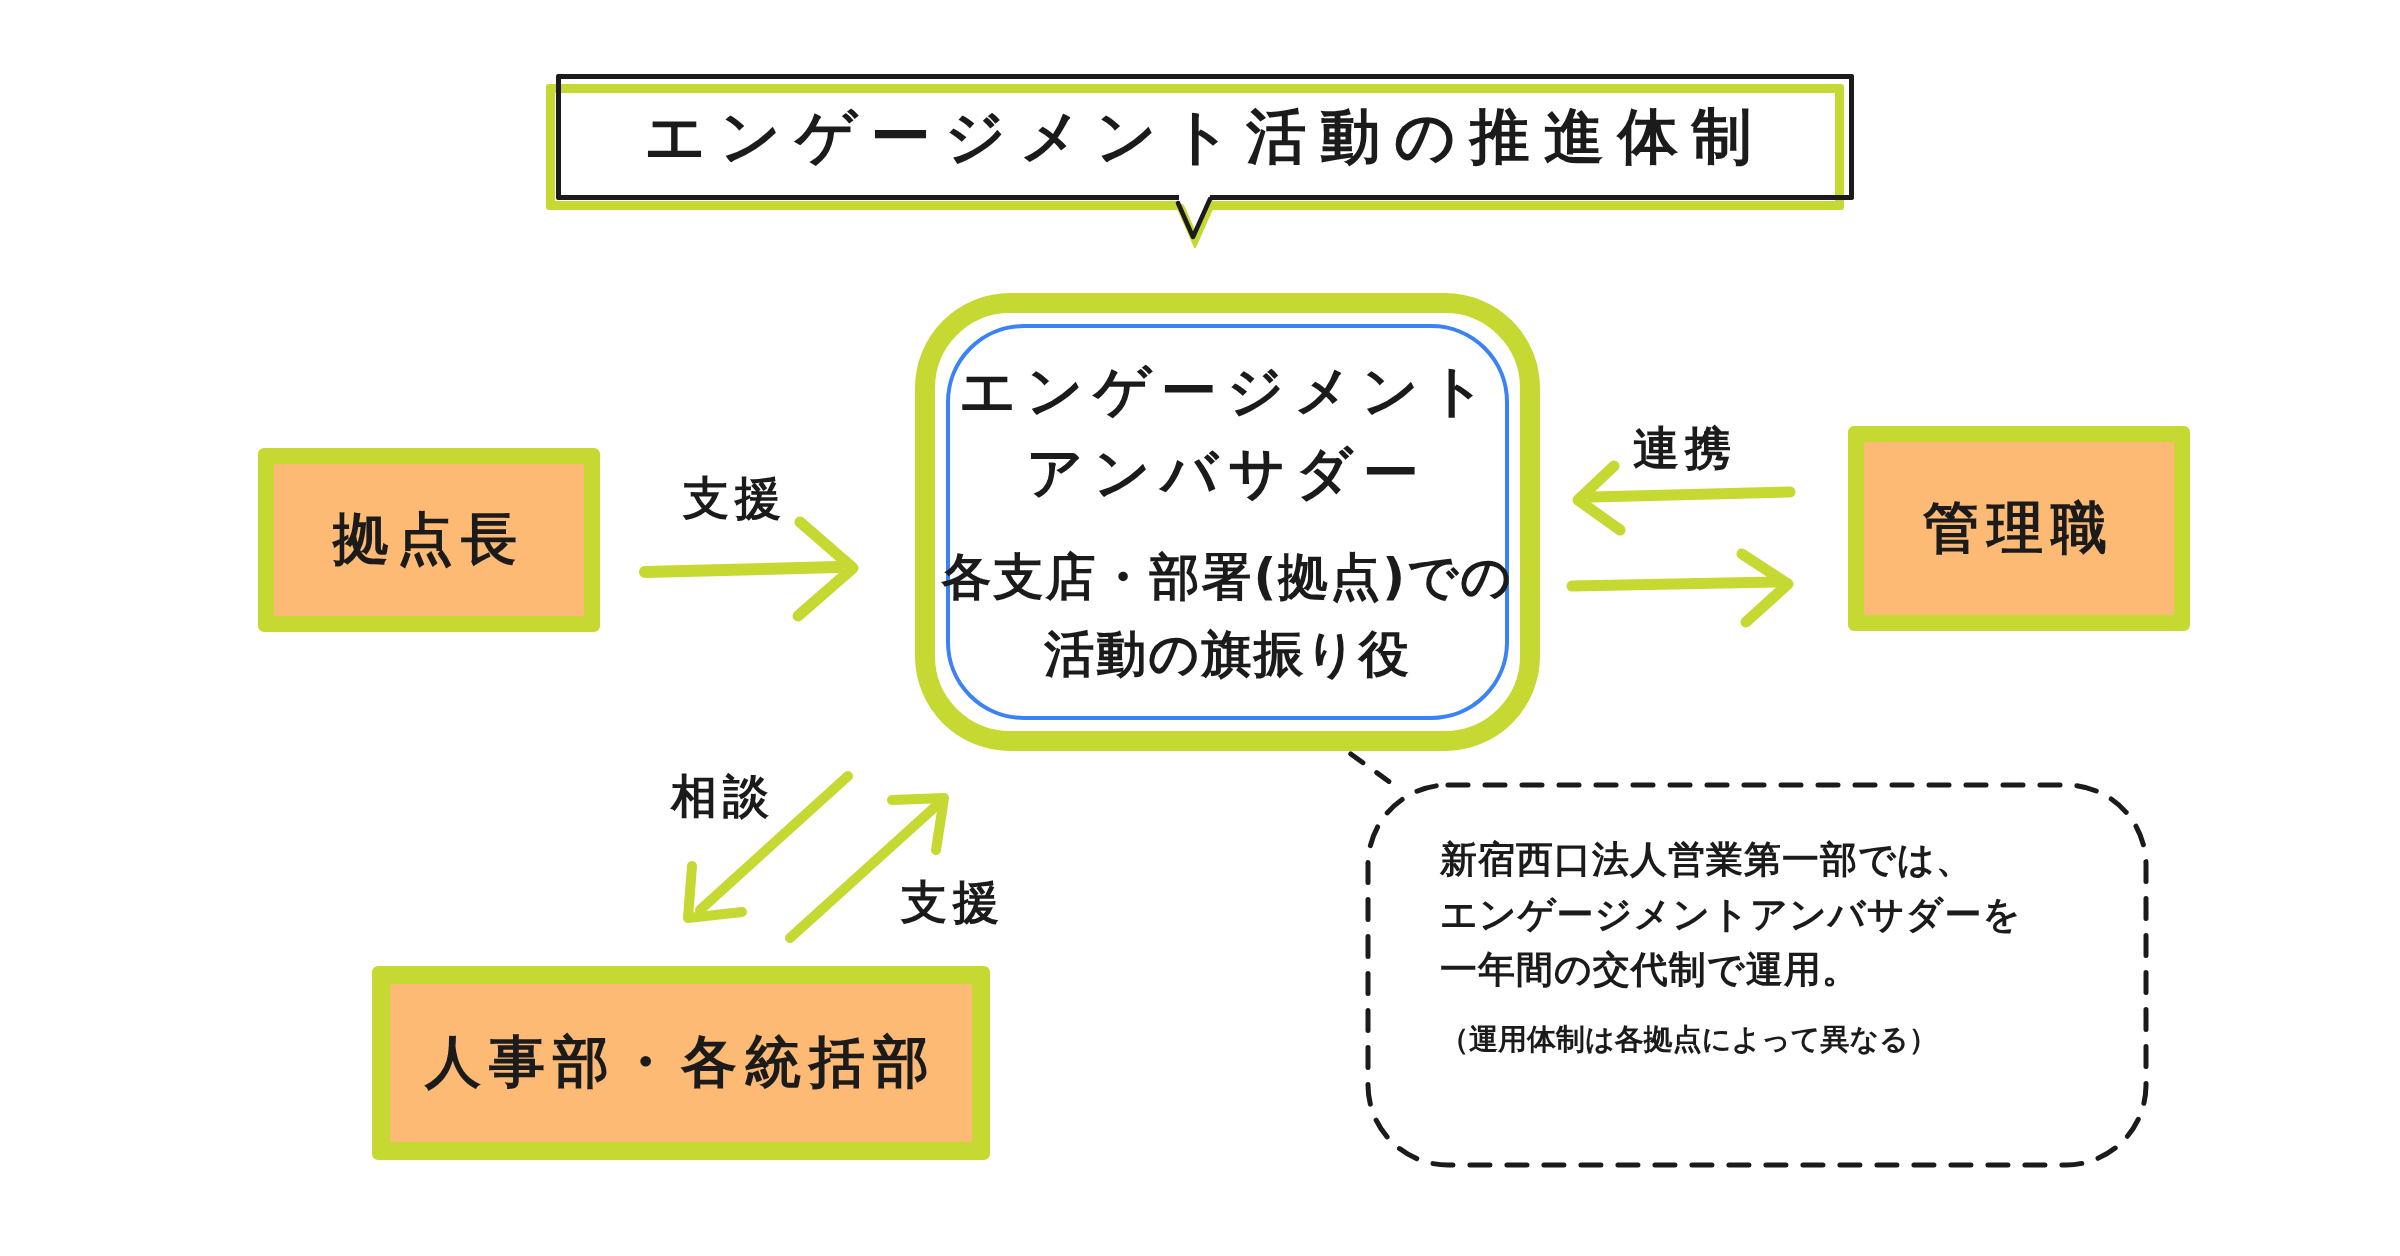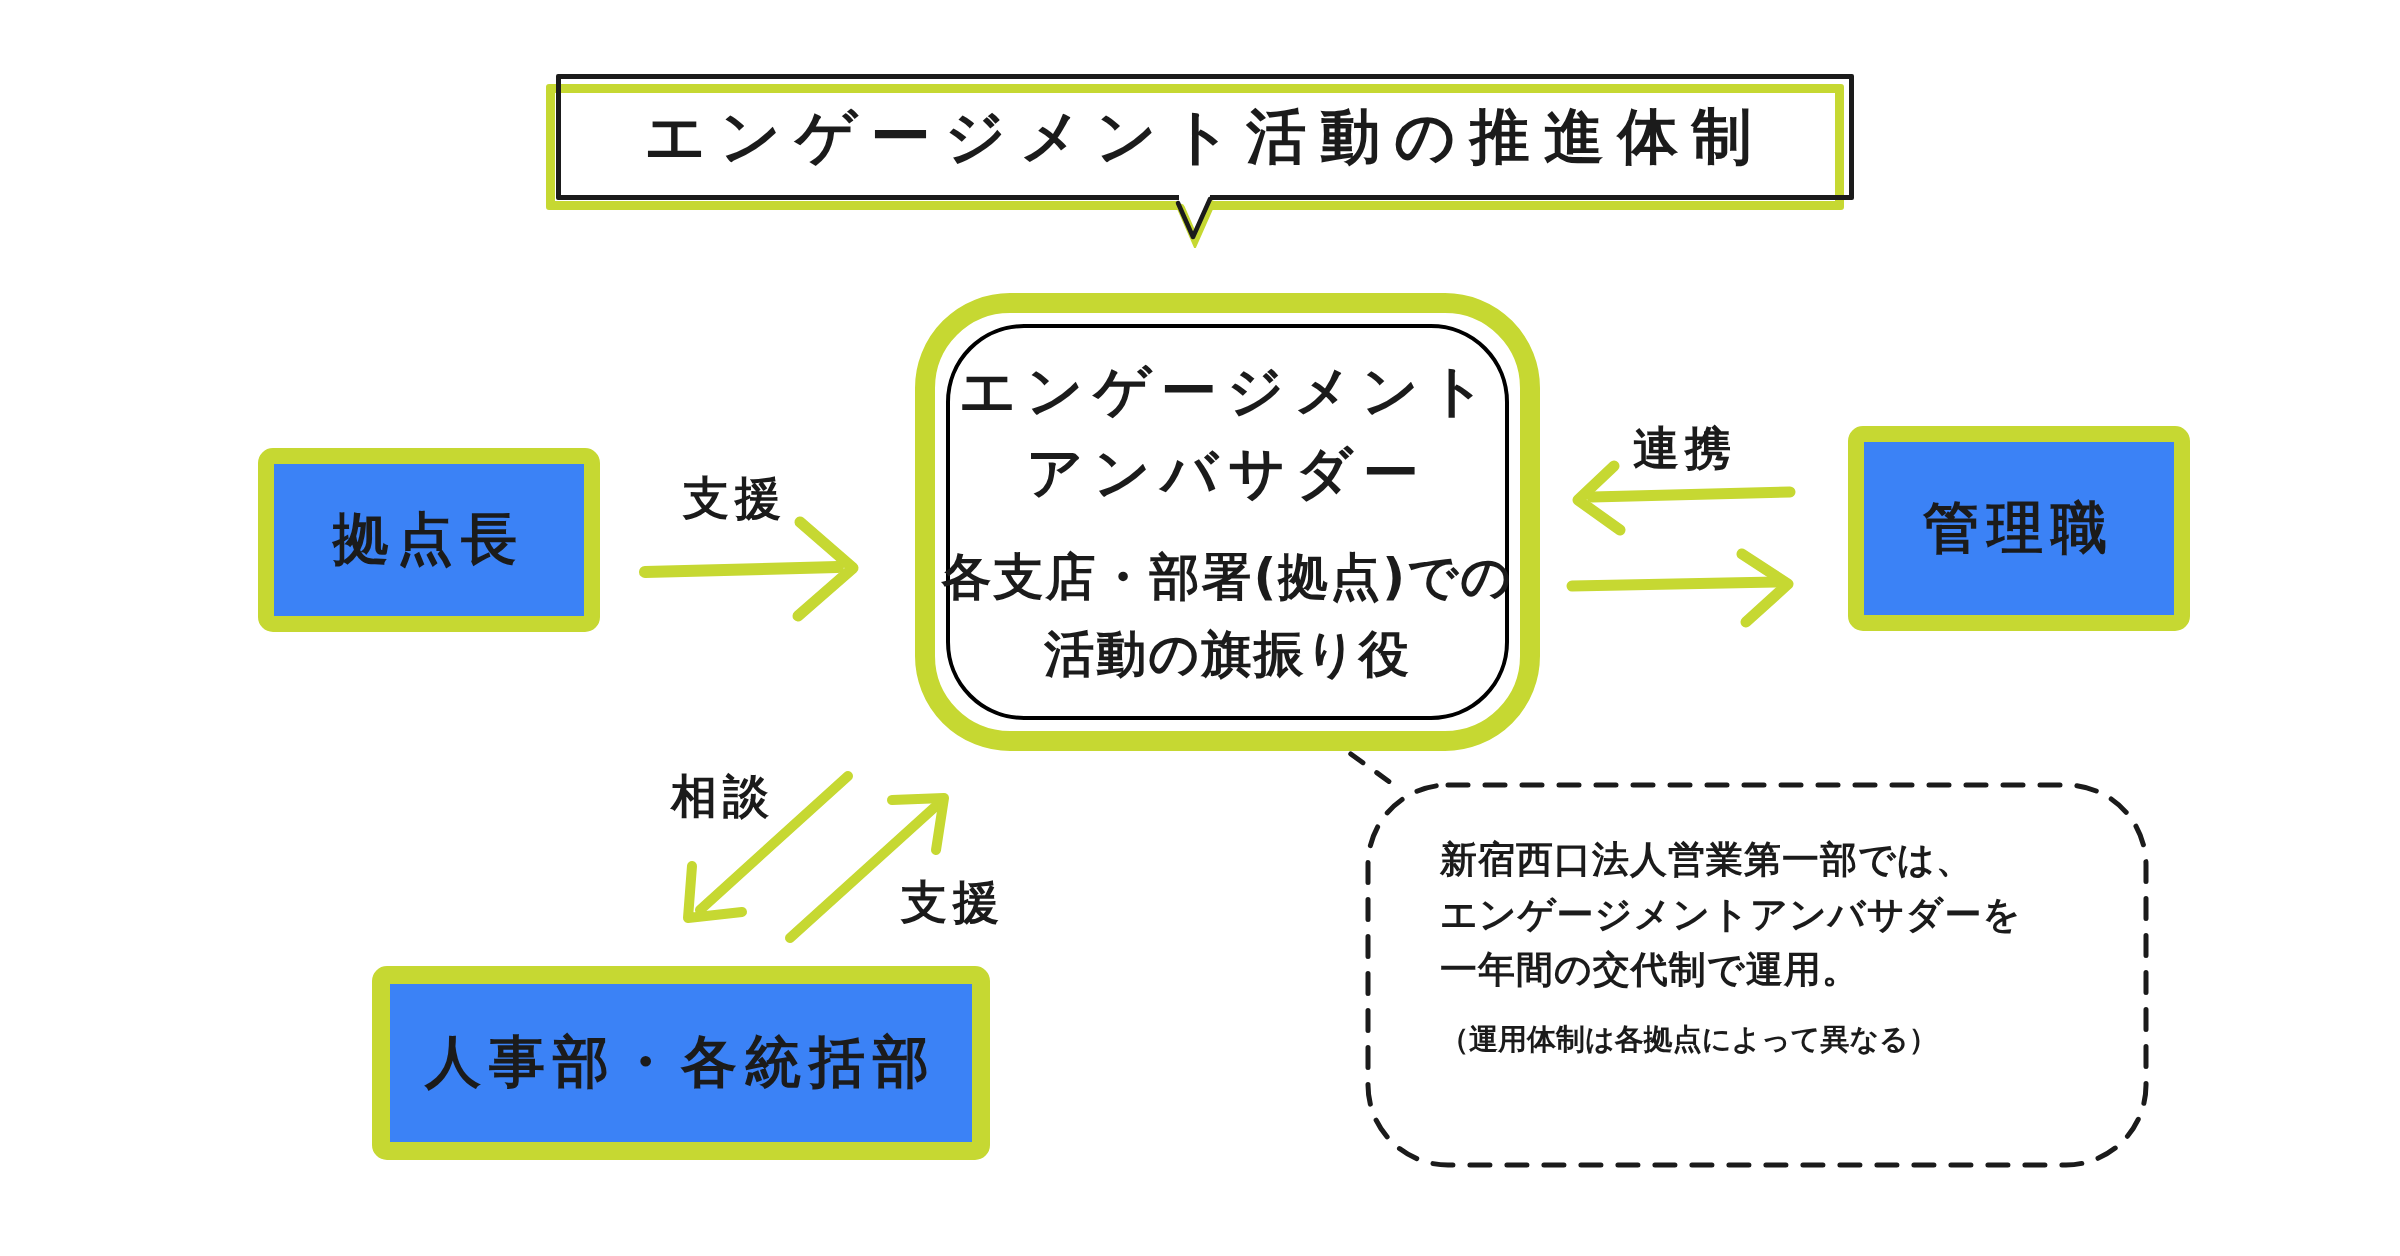--- a/index.html
+++ b/index.html
@@ -8,30 +8,30 @@
     font-family:"DejaVu Sans",sans-serif;color:#1b1b1b;padding-left:46px;
   }
   
   .title-box{position:absolute;left:556px;top:74px;width:1298px;height:126px;}
   .title-lime{position:absolute;inset:0;border:9px solid #c6d832;transform:translate(-10px,10px);border-radius:3px;}
   .title-black{position:absolute;inset:0;border:5px solid #1b1b1b;border-radius:2px;
     display:flex;align-items:center;justify-content:center;}
   .title-text{font-size:60px;font-weight:700;letter-spacing:14px;white-space:nowrap;}
   .tail-svg{position:absolute;left:1172px;top:192px;}
   
-  .node{position:absolute;border:16px solid #c6d832;border-radius:15px;background:#3b82f6;
+  .node{position:absolute;border:16px solid #c6d832;border-radius:6px;background:#fdba74;
     display:flex;align-items:center;justify-content:center;box-sizing:border-box;}
   .node-label{font-size:56px;font-weight:600;letter-spacing:8px;white-space:nowrap;}
   .node-site{left:258px;top:448px;width:342px;height:184px;}
   .node-manager{left:1848px;top:426px;width:342px;height:205px;}
   .node-hr{left:372px;top:966px;width:618px;height:194px;border-width:18px;}
   
   .ambassador{position:absolute;left:915px;top:293px;width:625px;height:458px;
     border:20px solid #c6d832;border-radius:95px;background:#ffffff;box-sizing:border-box;}
-  .ambassador-inner{position:absolute;inset:11px;border:4px solid #000000;border-radius:78px;
+  .ambassador-inner{position:absolute;inset:11px;border:4px solid #3b82f6;border-radius:78px;
     display:flex;flex-direction:column;align-items:center;justify-content:center;}
   .amb-title{font-size:56px;font-weight:700;letter-spacing:10px;line-height:1.45;white-space:nowrap;}
   .amb-sub{margin-top:26px;font-size:50px;font-weight:600;letter-spacing:2px;line-height:1.55;text-align:center;white-space:nowrap;}
   
   .edge-label{position:absolute;font-size:46px;font-weight:600;letter-spacing:6px;white-space:nowrap;text-align:center;}
   .lbl-shien-left{left:660px;top:468px;width:150px;}
   .lbl-renkei{left:1610px;top:418px;width:150px;}
   .lbl-soudan{left:648px;top:766px;width:150px;}
   .lbl-shien-bottom{left:878px;top:872px;width:150px;}
   

